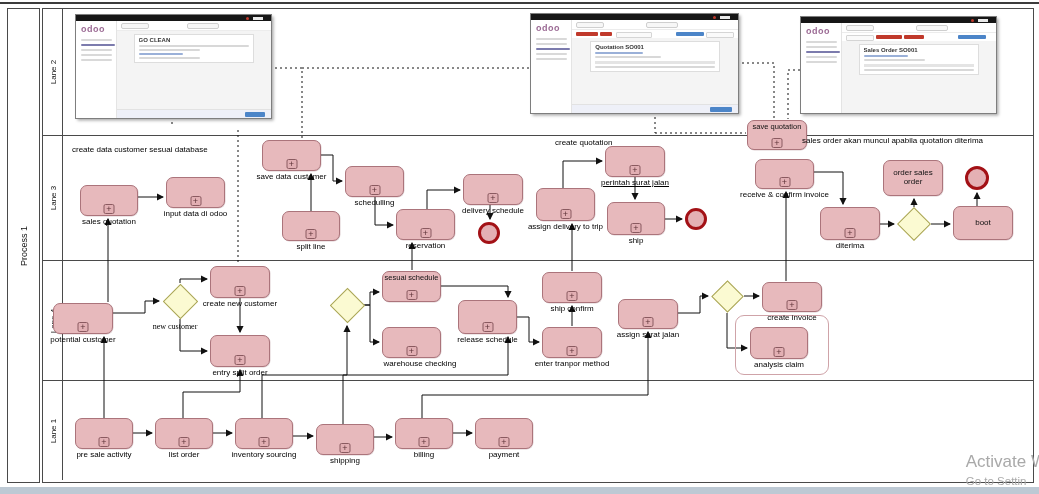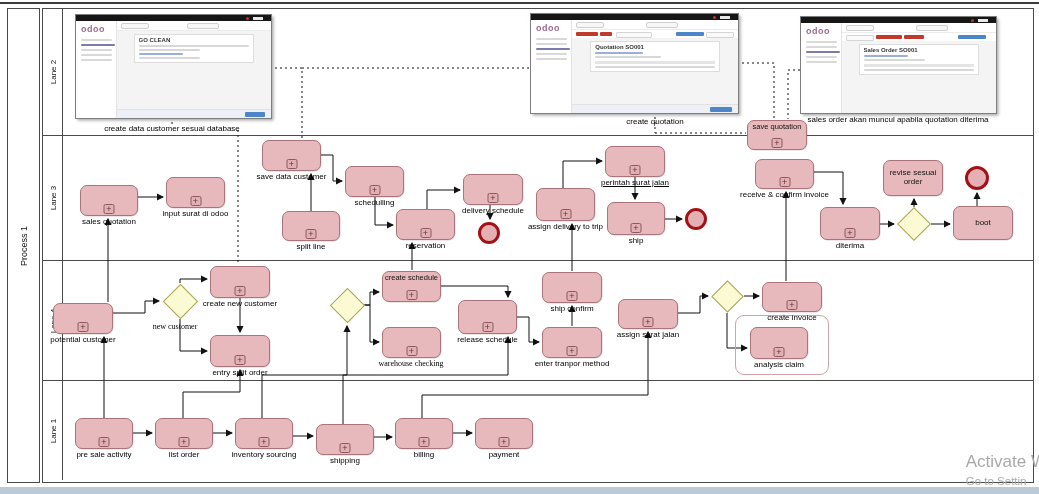--- a/index.html
+++ b/index.html
@@ -59,21 +59,21 @@
   .chip.grey{border:1px solid #d5d5d5;background:#fafafa;}
   .shot-content{flex:1;background:#f4f4f4;display:flex;justify-content:center;align-items:flex-start;min-height:0;}
   .card{background:#fff;border:1px solid #ddd;margin-top:3px;width:72%;padding:2px 4px 3px 4px;}
   .card-title{font-size:6px;font-weight:bold;color:#333;white-space:nowrap;overflow:hidden;}
   .gline{height:2px;background:#d8d8d8;margin-top:2px;border-radius:1px;}
   .gline.half{width:55%;}
   .gline.link{background:#9ab0d8;width:40%;}
   .tbl-head{height:3px;background:#e4e4e4;margin-top:3px;}
   .foot-row{height:8px;background:#eef0f8;position:relative;flex:none;border-top:1px solid #e2e2e2;}
   .foot-row .chip.blue{right:6px;width:22px;}
-  .shot-caption{position:absolute;z-index:5;font-size:8px;line-height:1.25;text-align:center;color:#000;}
+  .shot-caption{position:absolute;z-index:5;font-size:8px;line-height:1.25;text-align:left;color:#000;margin-top:21px;}
   .cap-1{left:72px;top:124px;width:200px;}
   .cap-2{left:555px;top:117px;width:200px;}
   .cap-3{left:802px;top:115px;width:192px;}
 
   
   .watermark{position:absolute;right:-8px;top:452px;z-index:6;text-align:left;color:#a9a9a9;}
   .wm1{font-size:17px;font-weight:300;white-space:nowrap;}
   .wm2{font-size:11.5px;white-space:nowrap;margin-top:3px;}
 </style>
 </head>
@@ -169,21 +169,21 @@
 
   <div id="nodes">
       <div class="group-box" style="left: 735px; top: 315px; width: 92px; height: 58px;"></div>
       <div class="task" style="left: 80px; top: 185px; width: 58px; height: 31px;">
         <div class="plus">+</div>
       </div>
       <div class="node-label" style="left: 54px; top: 218px;">sales quotation</div>
       <div class="task" style="left: 166px; top: 177px; width: 59px; height: 31px;">
         <div class="plus">+</div>
       </div>
-      <div class="node-label" style="left: 140.5px; top: 210px;">input surat di odoo</div>
+      <div class="node-label" style="left: 140.5px; top: 210px;">input data di odoo</div>
       <div class="task" style="left: 262px; top: 140px; width: 59px; height: 31px;">
         <div class="plus">+</div>
       </div>
       <div class="node-label" style="left: 236.5px; top: 173px;">save data customer</div>
       <div class="task" style="left: 345px; top: 166px; width: 59px; height: 31px;">
         <div class="plus">+</div>
       </div>
       <div class="node-label" style="left: 319.5px; top: 199px;">schedulling</div>
       <div class="task" style="left: 282px; top: 211px; width: 58px; height: 30px;">
         <div class="plus">+</div>
@@ -215,45 +215,45 @@
       </div>
       <div class="task" style="left: 755px; top: 159px; width: 59px; height: 30px;">
         <div class="plus">+</div>
       </div>
       <div class="node-label" style="left: 729.5px; top: 191px;">receive &amp; confirm invoice</div>
       <div class="task" style="left: 820px; top: 207px; width: 60px; height: 33px;">
         <div class="plus">+</div>
       </div>
       <div class="node-label" style="left: 795px; top: 242px;">diterima</div>
       <div class="task" style="left: 883px; top: 160px; width: 60px; height: 36px;">
-        <div class="task-text-center">revise sesuai order</div>
+        <div class="task-text-center">order sales order</div>
       </div>
       <div class="task" style="left: 953px; top: 206px; width: 60px; height: 34px; padding-left: 40px;">
         <div class="task-text-center">boot</div>
       </div>
       <div class="task" style="left: 53px; top: 303px; width: 60px; height: 31px;">
         <div class="plus">+</div>
       </div>
       <div class="node-label" style="left: 28px; top: 336px;">potential customer</div>
       <div class="task" style="left: 210px; top: 266px; width: 60px; height: 32px;">
         <div class="plus">+</div>
       </div>
       <div class="node-label" style="left: 185px; top: 300px;">create new customer</div>
       <div class="task" style="left: 210px; top: 335px; width: 60px; height: 32px;">
         <div class="plus">+</div>
       </div>
       <div class="node-label" style="left: 185px; top: 369px;">entry split order</div>
       <div class="task" style="left: 382px; top: 271px; width: 59px; height: 31px;">
-        <div class="task-text">create schedule</div>
+        <div class="task-text">sesuai schedule</div>
         <div class="plus">+</div>
       </div>
       <div class="task" style="left: 382px; top: 327px; width: 59px; height: 31px;">
         <div class="plus">+</div>
       </div>
-      <div class="node-label" style="left: 356px; top: 360px; font-family: Liberation Serif, serif;">warehouse checking</div>
+      <div class="node-label" style="left: 365px; top: 360px;">warehouse checking</div>
       <div class="task" style="left: 458px; top: 300px; width: 59px; height: 34px;">
         <div class="plus">+</div>
       </div>
       <div class="node-label" style="left: 432.5px; top: 336px;">release schedule</div>
       <div class="task" style="left: 542px; top: 272px; width: 60px; height: 31px;">
         <div class="plus">+</div>
       </div>
       <div class="node-label" style="left: 517px; top: 305px;">ship confirm</div>
       <div class="task" style="left: 542px; top: 327px; width: 60px; height: 31px;">
         <div class="plus">+</div>

